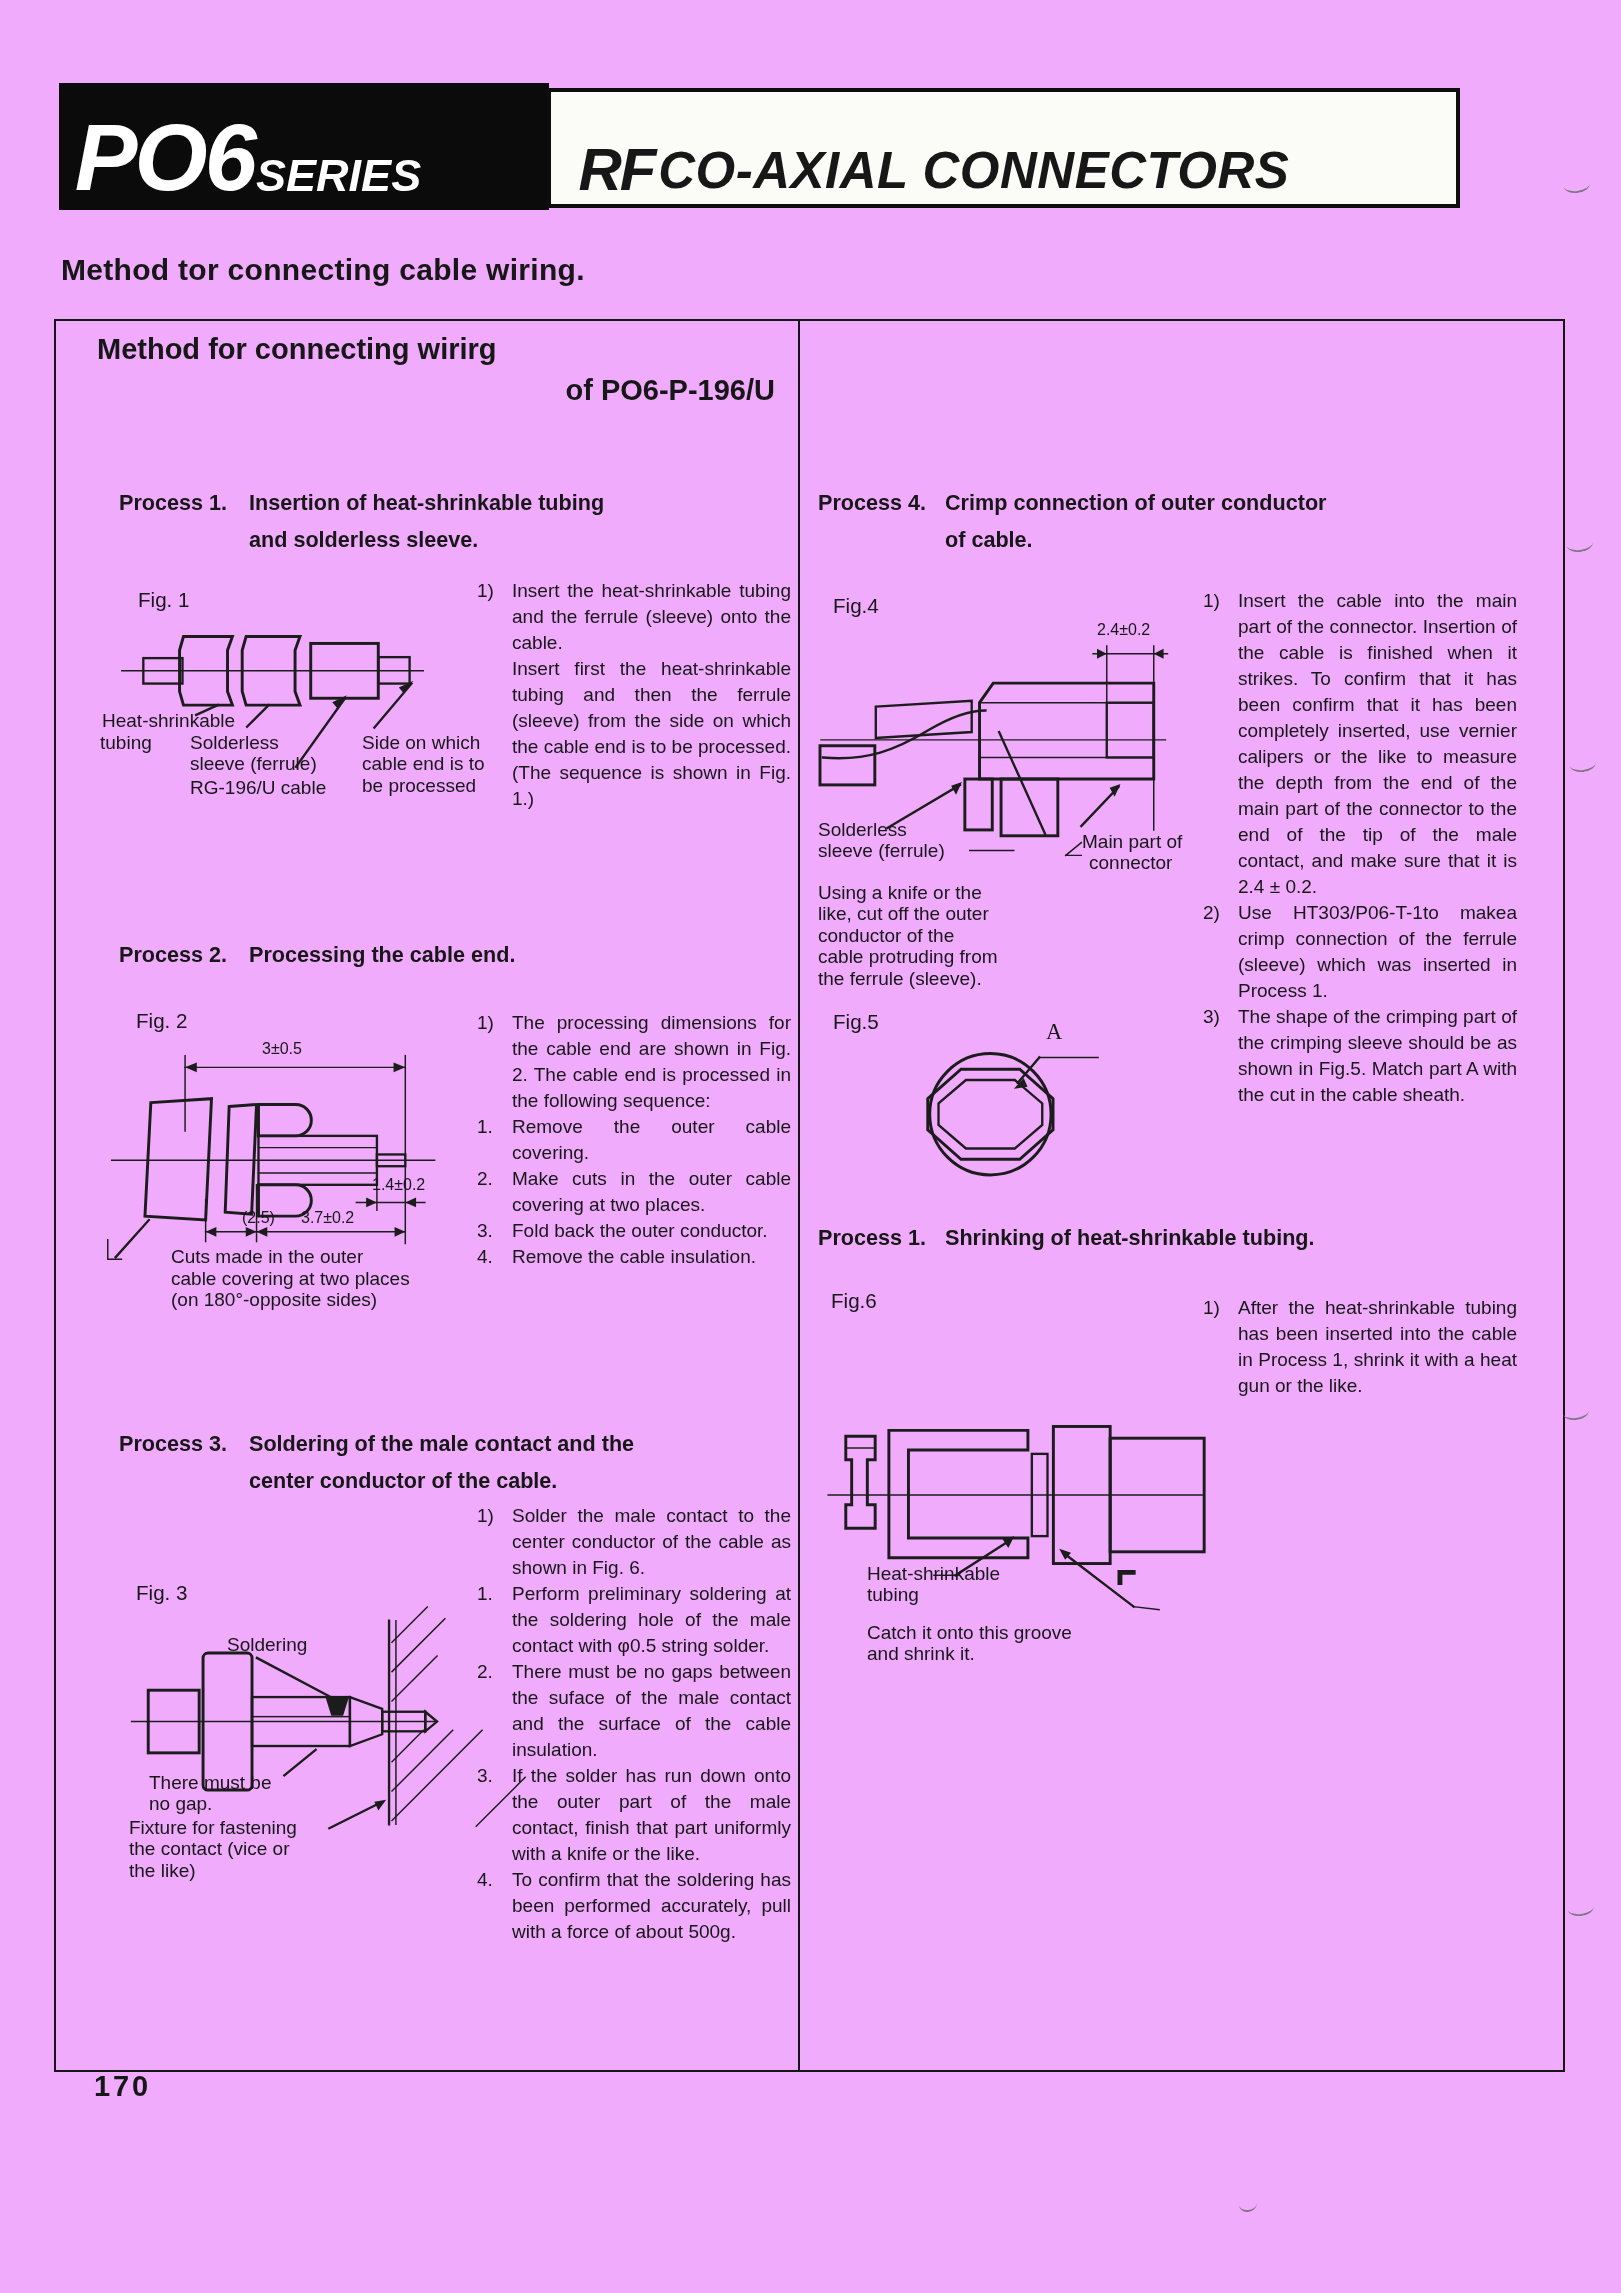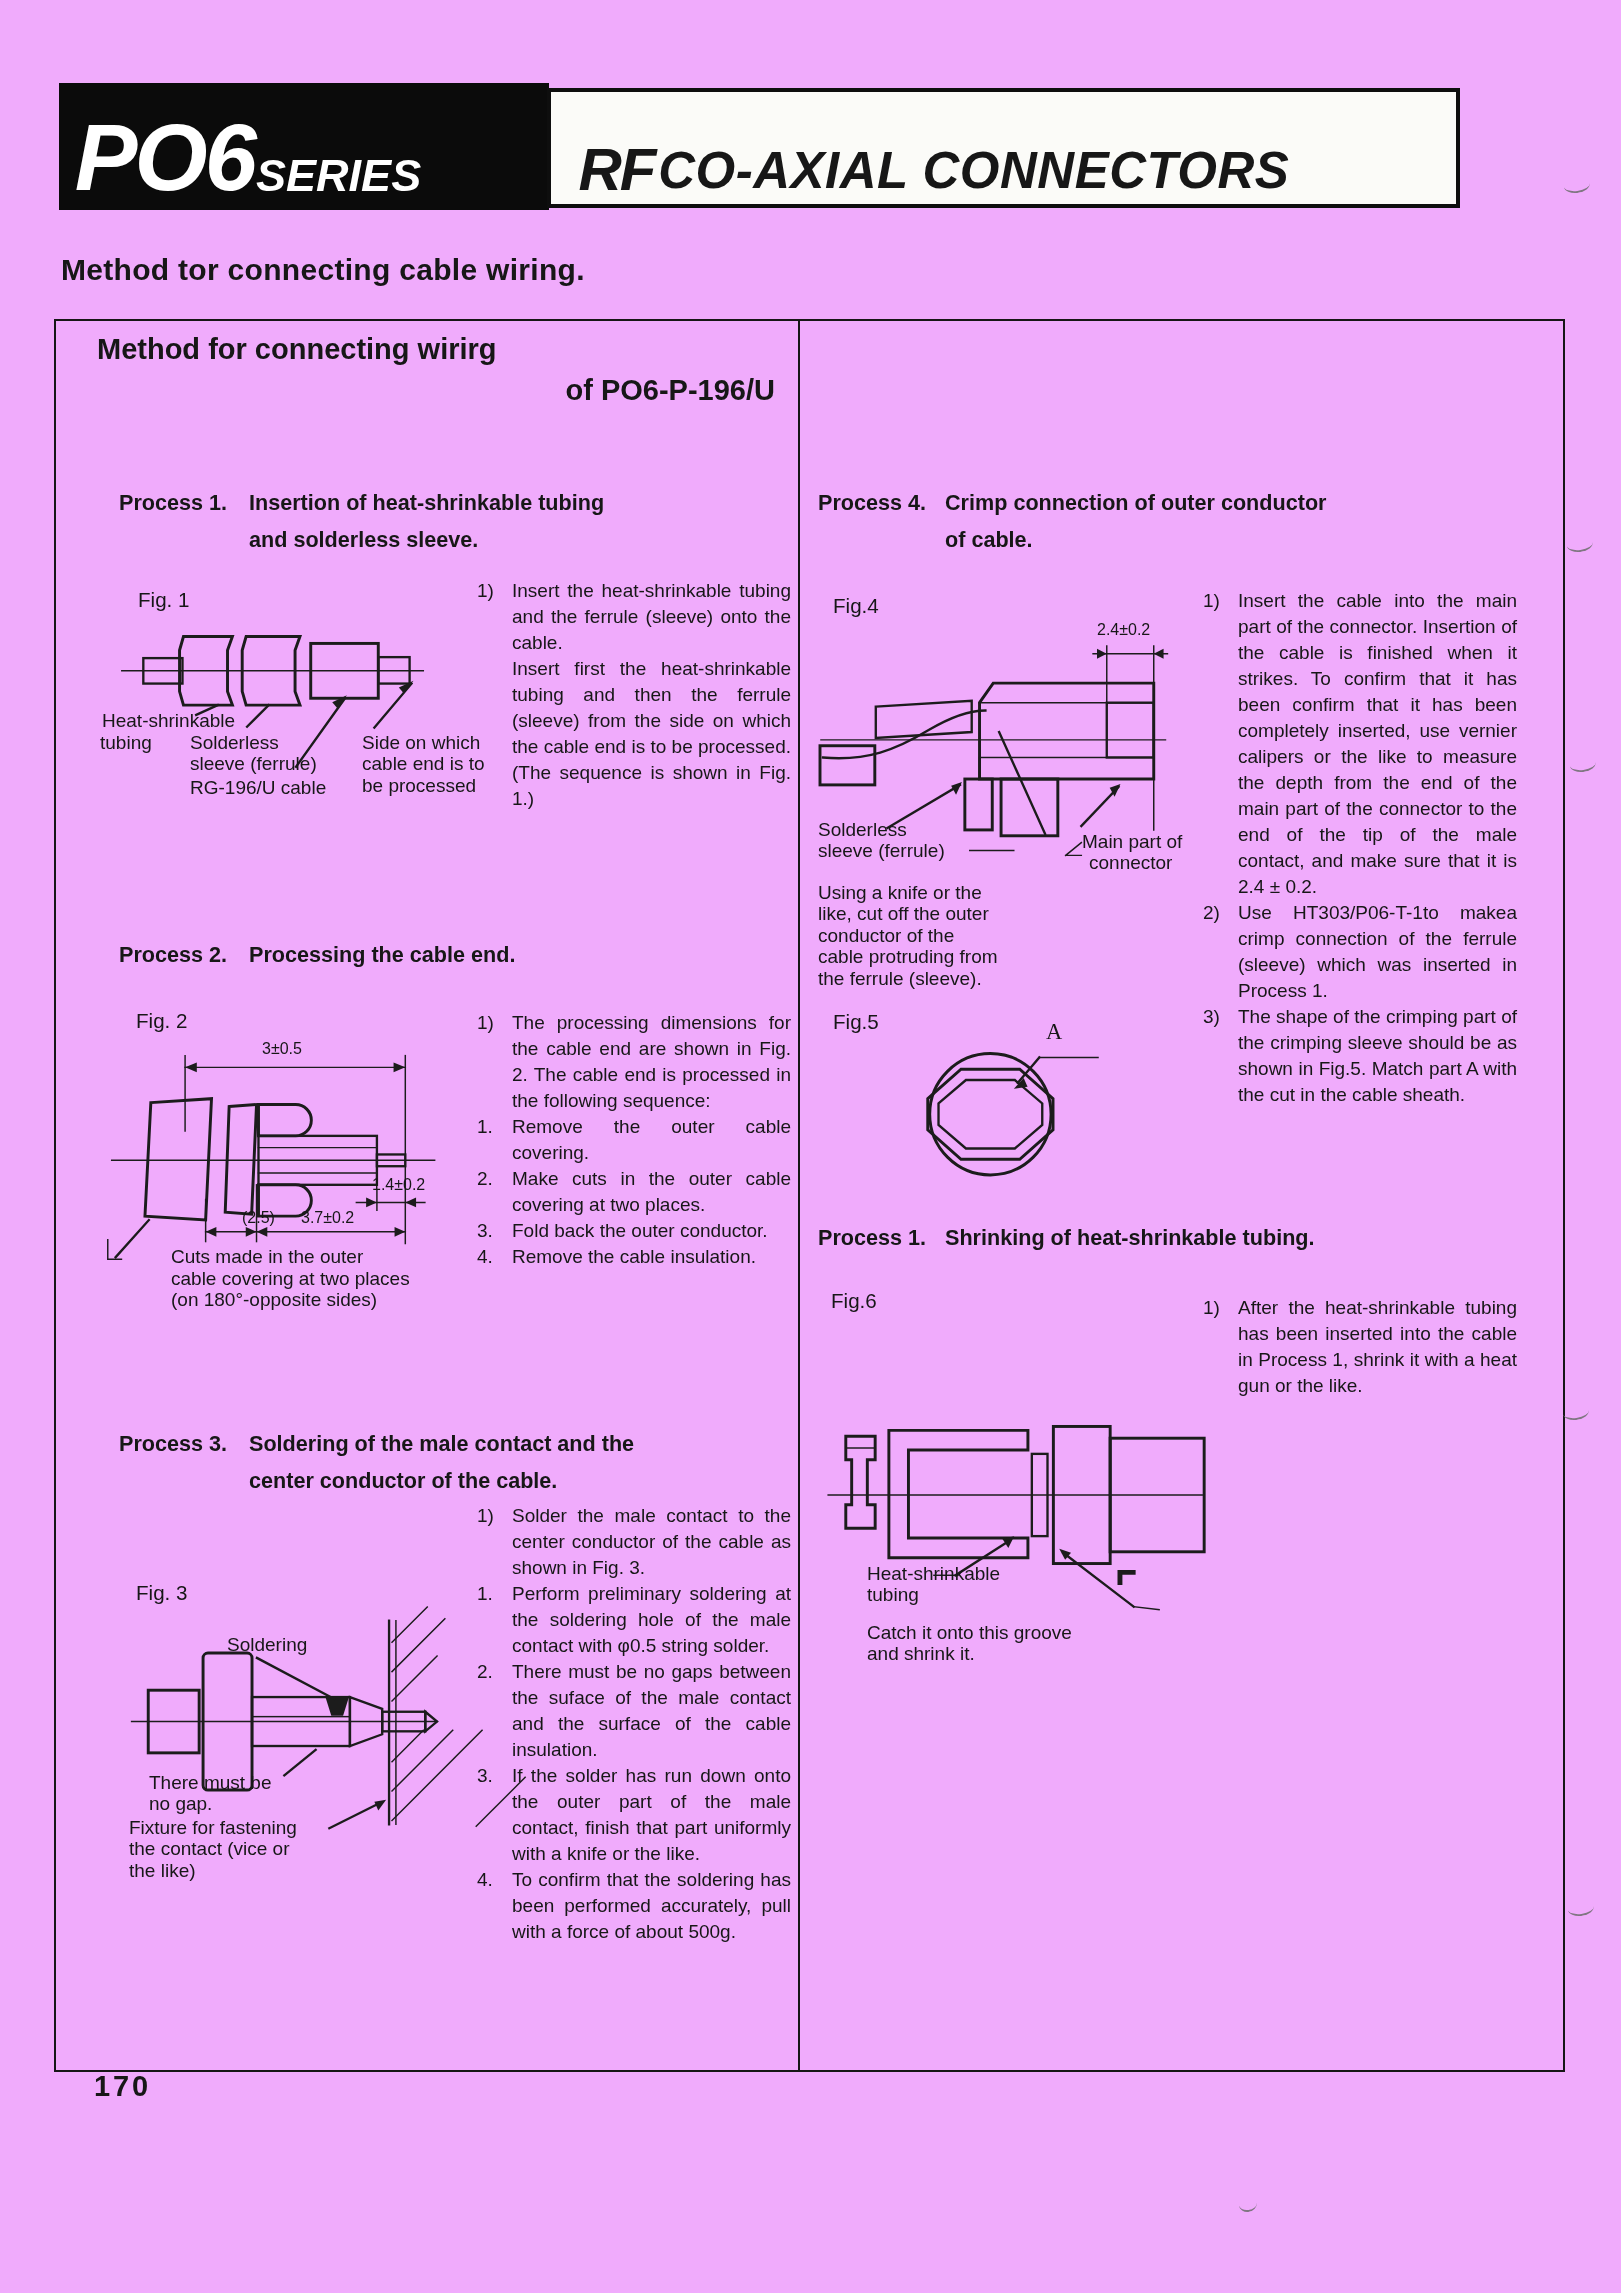--- a/index.html
+++ b/index.html
@@ -210,21 +210,21 @@
     <div class="ann" style="left:171px;top:1313px">Soldering</div>
     <div class="ann" style="left:93px;top:1451px">There must be</div>
     <div class="ann" style="left:93px;top:1472px">no gap.</div>
     <div class="ann" style="left:73px;top:1496px">Fixture for fastening</div>
     <div class="ann" style="left:73px;top:1517px">the contact (vice or</div>
     <div class="ann" style="left:73px;top:1539px">the like)</div>
 
     <div class="steps" style="left:421px;top:1182px;width:314px">
       <div class="step">
           <span class="n">1)</span>
-          <span class="t">Solder the male contact to the center conductor of the cable as shown in Fig. 3.</span>
+          <span class="t">Solder the male contact to the center conductor of the cable as shown in Fig. 6.</span>
         </div>
       <div class="step">
           <span class="n">1.</span>
           <span class="t">Perform preliminary soldering at the soldering hole of the male contact with φ0.5 string solder.</span>
         </div>
       <div class="step">
           <span class="n">2.</span>
           <span class="t">There must be no gaps between the suface of the male contact and the surface of the cable insulation.</span>
         </div>
       <div class="step">

